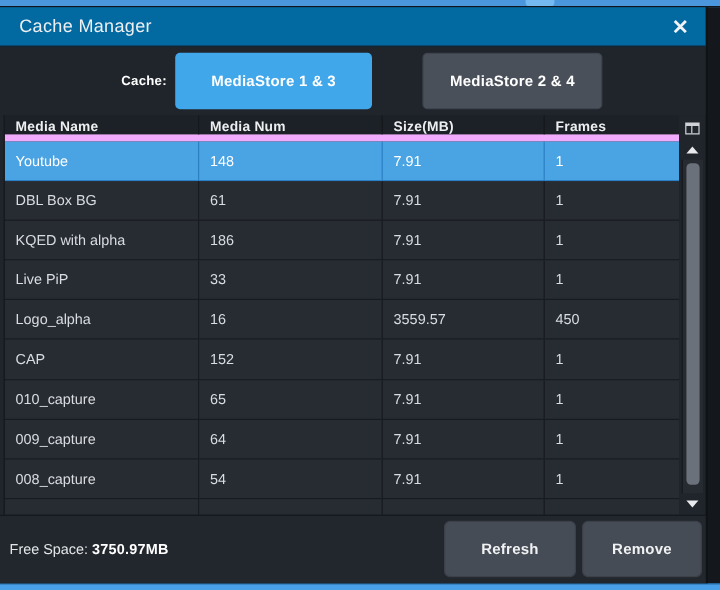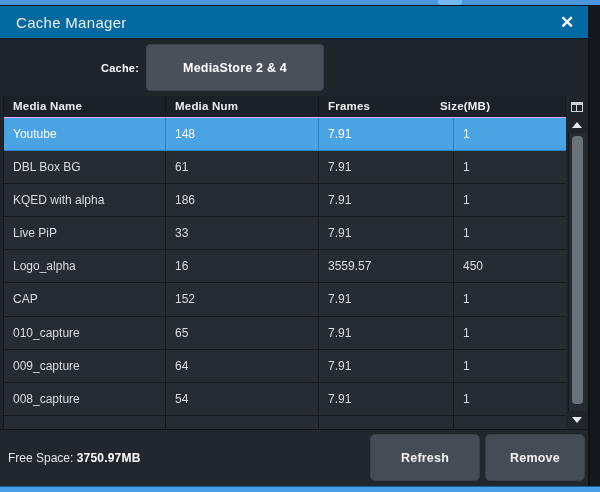--- a/index.html
+++ b/index.html
@@ -28,26 +28,26 @@
   .dialog { position:absolute; top:6px; left:0; width:590px; height:480px; background:#20252c; border-right:2px solid #101316; }
 
   .titlebar { position:relative; height:33px; background:#0369a1; border-bottom:1px solid #14181d; display:flex; align-items:center; padding:0 16px; }
   .title { color:#edeff1; font-size:15px; letter-spacing:.3px; }
   .close-btn { position:absolute; right:9px; top:5px; width:24px; height:24px; color:#f2f3f5; font-size:17px; font-weight:bold; text-align:center; line-height:24px; cursor:pointer; }
 
   .controls { height:57px; display:flex; align-items:center; background:#20252c; }
   .cache-label { width:146px; text-align:right; color:#ffffff; font-size:11px; font-weight:bold; padding-right:7px; letter-spacing:.2px; }
   .tab-btn { height:47px; border-radius:4px; color:#ffffff; font-size:12.5px; font-weight:bold; display:flex; align-items:center; justify-content:center; cursor:pointer; letter-spacing:.2px; }
   .tab-selected { width:164px; background:#40a7ea; margin-right:10px; }
-  .tab-unselected { width:178px; background:#4a505a; border:1px solid #3e444d; }
+  .tab-unselected { width:150px; background:#4a505a; border:1px solid #3e444d;margin-left:32px; }
 
   
   .table-area { position:absolute; top:90px; left:3px; right:2px; height:333px; display:flex; }
   .grid { flex:1; overflow:hidden; display:flex; flex-direction:column; border-left:1px solid #14171c; }
-  .thead { display:flex; height:21.5px; background:#1c2127; border-bottom:1px solid #f0abfc; flex:none; }
+  .thead { display:flex; height:21.5px; background:#1c2127; border-bottom:6px solid #f0abfc; flex:none; }
   .th { color:#eceef0; font-size:11.5px; font-weight:bold; line-height:21px; padding-left:9px; border-right:1px solid #14171c; letter-spacing:.2px; }
   .c-name { width:162px; } .c-num { width:153px; } .c-size { width:135px; } .c-frames { flex:1; border-right:none!important; }
   .trow { display:flex; height:33.2px; flex:none; background:#272c33; border-bottom:1px solid #171a1f; cursor:pointer; }
   .td { color:#d9dce0; font-size:12px; line-height:33px; padding-left:9px; border-right:1px solid #171a1f; overflow:hidden; white-space:nowrap; }
   .trow.selected { background:#4aa3e3; border-bottom:1px solid #2d7fc4; }
   .trow.selected .td { color:#ffffff; border-right:1px solid #2d7fc4; }
   .trow-partial { display:flex; flex:1; background:#272c33; }
   .trow-partial .td { border-right:1px solid #171a1f; height:100%; }
 
   
@@ -84,30 +84,31 @@
 
   <div class="dialog">
 
     <div class="titlebar">
       <div class="title">Cache Manager</div>
       <div class="close-btn">✕</div>
     </div>
 
     <div class="controls">
       <div class="cache-label">Cache:</div>
+      <div class="tab-btn tab-selected">MediaStore 1 &amp; 3</div>
       <div class="tab-btn tab-unselected">MediaStore 2 &amp; 4</div>
     </div>
 
     <div class="table-area">
       <div class="grid">
         <div class="thead">
           <div class="th c-name">Media Name</div>
           <div class="th c-num">Media Num</div>
+          <div class="th c-size">Size(MB)</div>
           <div class="th c-frames">Frames</div>
-          <div class="th c-size">Size(MB)</div>
         </div>
         <div>
             <div class="trow selected">
     <div class="td c-name">Youtube</div>
     <div class="td c-num">148</div>
     <div class="td c-size">7.91</div>
     <div class="td c-frames">1</div>
   </div>
             <div class="trow">
     <div class="td c-name">DBL Box BG</div>

